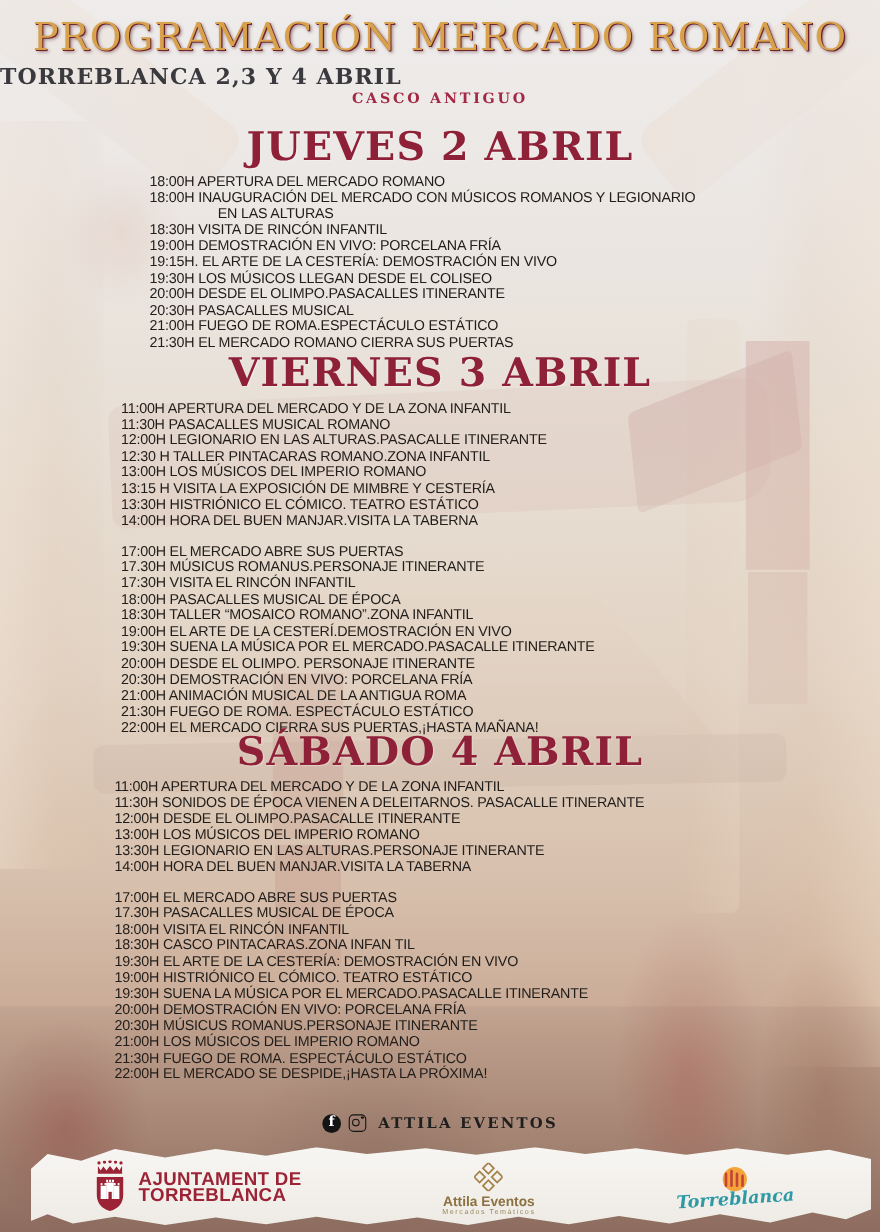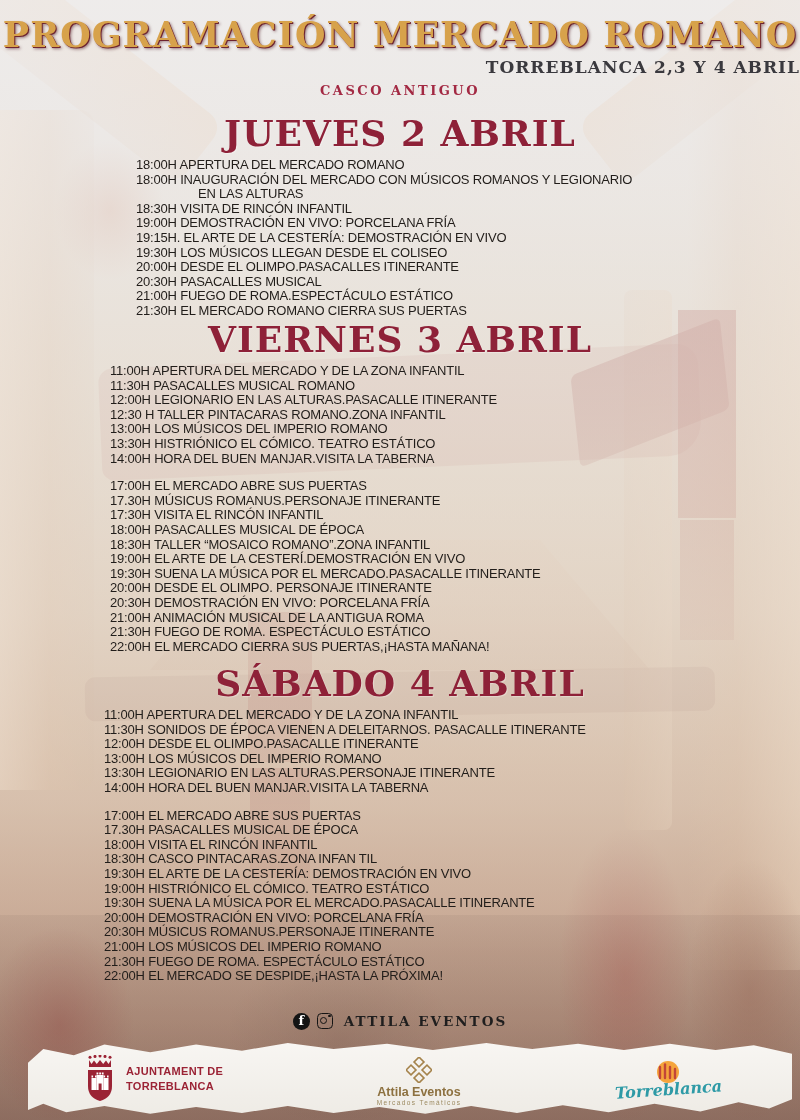--- a/index.html
+++ b/index.html
@@ -53,26 +53,26 @@
     background:radial-gradient(ellipse at center, rgba(95,60,48,.35), transparent 75%);}
   .wash{position:absolute; inset:0; z-index:2;
     background:linear-gradient(180deg,
       rgba(243,241,240,.82) 0%, rgba(243,241,240,.74) 10%, rgba(242,238,234,.66) 30%,
       rgba(240,233,226,.6) 55%, rgba(235,224,214,.5) 72%, rgba(222,205,192,.36) 85%,
       rgba(200,178,165,.22) 100%);}
   
   .content{position:absolute; inset:0; z-index:3;}
   .title{
     position:absolute; top:14px; left:0; right:0; text-align:center;
-    font-family:"DejaVu Serif", serif; font-weight:bold; font-size:35px; letter-spacing:1px;
+    font-family:"DejaVu Serif", serif; font-weight:normal; font-size:35px; letter-spacing:1px;
     color:#D7A24B; text-shadow:1px 1px 0 #6e2430, 2px 2px 3px rgba(80,25,35,.55);
   }
   .subtitle{
-    position:absolute; top:57px; left:0; right:0; text-align:right;
-    font-family:"DejaVu Serif", serif; font-weight:bold; font-size:17px; letter-spacing:1px;
+    position:absolute; top:57px; left:0; right:0; text-align:left;
+    font-family:"DejaVu Serif", serif; font-weight:bold; font-size:20px; letter-spacing:1px;
     color:#3A393E;
   }
   .location{
     position:absolute; top:83px; left:0; right:0; text-align:center;
     font-family:"DejaVu Serif", serif; font-weight:bold; font-size:13px; letter-spacing:2.5px;
     color:#A32943;
   }
   .day{position:absolute; left:0; right:0;}
   .day-jueves{top:112px;}  .day-viernes{top:318px;}  .day-sabado{top:662px;}
   .day h2{
@@ -102,21 +102,21 @@
     border-radius:50%; background:#141414;}
   .social-label{font-family:"DejaVu Serif", serif; font-weight:bold; font-size:13.5px;
     letter-spacing:2px; color:#1f1e1e; margin-left:4px;}
   
   .paper{position:absolute; left:28px; right:8px; top:1040px; height:76px;
     background:linear-gradient(180deg,#f8f6f3,#eeebe5);
     filter:drop-shadow(0 2px 3px rgba(60,40,30,.35));
     clip-path:polygon(0% 30%,2% 12%,6% 20%,10% 6%,16% 16%,22% 6%,28% 14%,34% 4%,40% 12%,47% 5%,53% 13%,60% 4%,66% 12%,72% 5%,78% 13%,84% 5%,90% 13%,95% 7%,100% 18%,100% 78%,97% 90%,93% 82%,88% 94%,82% 84%,76% 95%,70% 86%,64% 96%,58% 87%,52% 97%,46% 88%,40% 96%,34% 87%,28% 96%,22% 88%,16% 97%,10% 87%,5% 95%,2% 84%,0% 92%);
     display:flex; align-items:center; justify-content:space-between; padding:2px 70px 0 55px; box-sizing:border-box;}
   .logo-block{display:flex; align-items:center; gap:9px;}
-  .ajt-text{font-size:11px; font-weight:800; line-height:15px; letter-spacing:.3px; color:#9B2335;}
+  .ajt-text{font-size:17px; font-weight:800; line-height:15px; letter-spacing:.3px; color:#9B2335;}
   .attila-block{display:flex; flex-direction:column; align-items:center; margin-top:4px;}
   .attila-name{font-size:12.5px; font-weight:bold; color:#8D7140; margin-top:2px;}
   .attila-tag{font-size:6.5px; letter-spacing:1.4px; color:#9C8A60;}
   .torre-block{display:flex; flex-direction:column; align-items:center;}
   .torre-name{font-family:"DejaVu Serif", serif; font-style:italic; font-weight:bold;
     font-size:16px; color:#2E9AA6; margin-top:-7px; transform:rotate(-4deg);}
 </style>
 </head>
 <body>
 
@@ -172,20 +172,21 @@
 
     <section class="day day-viernes">
       <h2>VIERNES 3 ABRIL</h2>
       <div class="events">
           <div class="event-group">
             <div class="event-row"><span class="event-time">11:00H</span> <span class="event-text">APERTURA DEL MERCADO Y DE LA ZONA INFANTIL</span></div>
             <div class="event-row"><span class="event-time">11:30H</span> <span class="event-text">PASACALLES MUSICAL ROMANO</span></div>
             <div class="event-row"><span class="event-time">12:00H</span> <span class="event-text">LEGIONARIO EN LAS ALTURAS.PASACALLE ITINERANTE</span></div>
             <div class="event-row"><span class="event-time">12:30 H</span> <span class="event-text">TALLER PINTACARAS ROMANO.ZONA INFANTIL</span></div>
             <div class="event-row"><span class="event-time">13:00H</span> <span class="event-text">LOS MÚSICOS DEL IMPERIO ROMANO</span></div>
+            <div class="event-row"><span class="event-time">13:15 H</span> <span class="event-text">VISITA LA EXPOSICIÓN DE MIMBRE Y CESTERÍA</span></div>
             <div class="event-row"><span class="event-time">13:30H</span> <span class="event-text">HISTRIÓNICO EL CÓMICO. TEATRO ESTÁTICO</span></div>
             <div class="event-row"><span class="event-time">14:00H</span> <span class="event-text">HORA DEL BUEN MANJAR.VISITA LA TABERNA</span></div>
           </div>
           <div class="event-group">
             <div class="event-row"><span class="event-time">17:00H</span> <span class="event-text">EL MERCADO ABRE SUS PUERTAS</span></div>
             <div class="event-row"><span class="event-time">17.30H</span> <span class="event-text">MÚSICUS ROMANUS.PERSONAJE ITINERANTE</span></div>
             <div class="event-row"><span class="event-time">17:30H</span> <span class="event-text">VISITA EL RINCÓN INFANTIL</span></div>
             <div class="event-row"><span class="event-time">18:00H</span> <span class="event-text">PASACALLES MUSICAL DE ÉPOCA</span></div>
             <div class="event-row"><span class="event-time">18:30H</span> <span class="event-text">TALLER “MOSAICO ROMANO”.ZONA INFANTIL</span></div>
             <div class="event-row"><span class="event-time">19:00H</span> <span class="event-text">EL ARTE DE LA CESTERÍ.DEMOSTRACIÓN EN VIVO</span></div>

